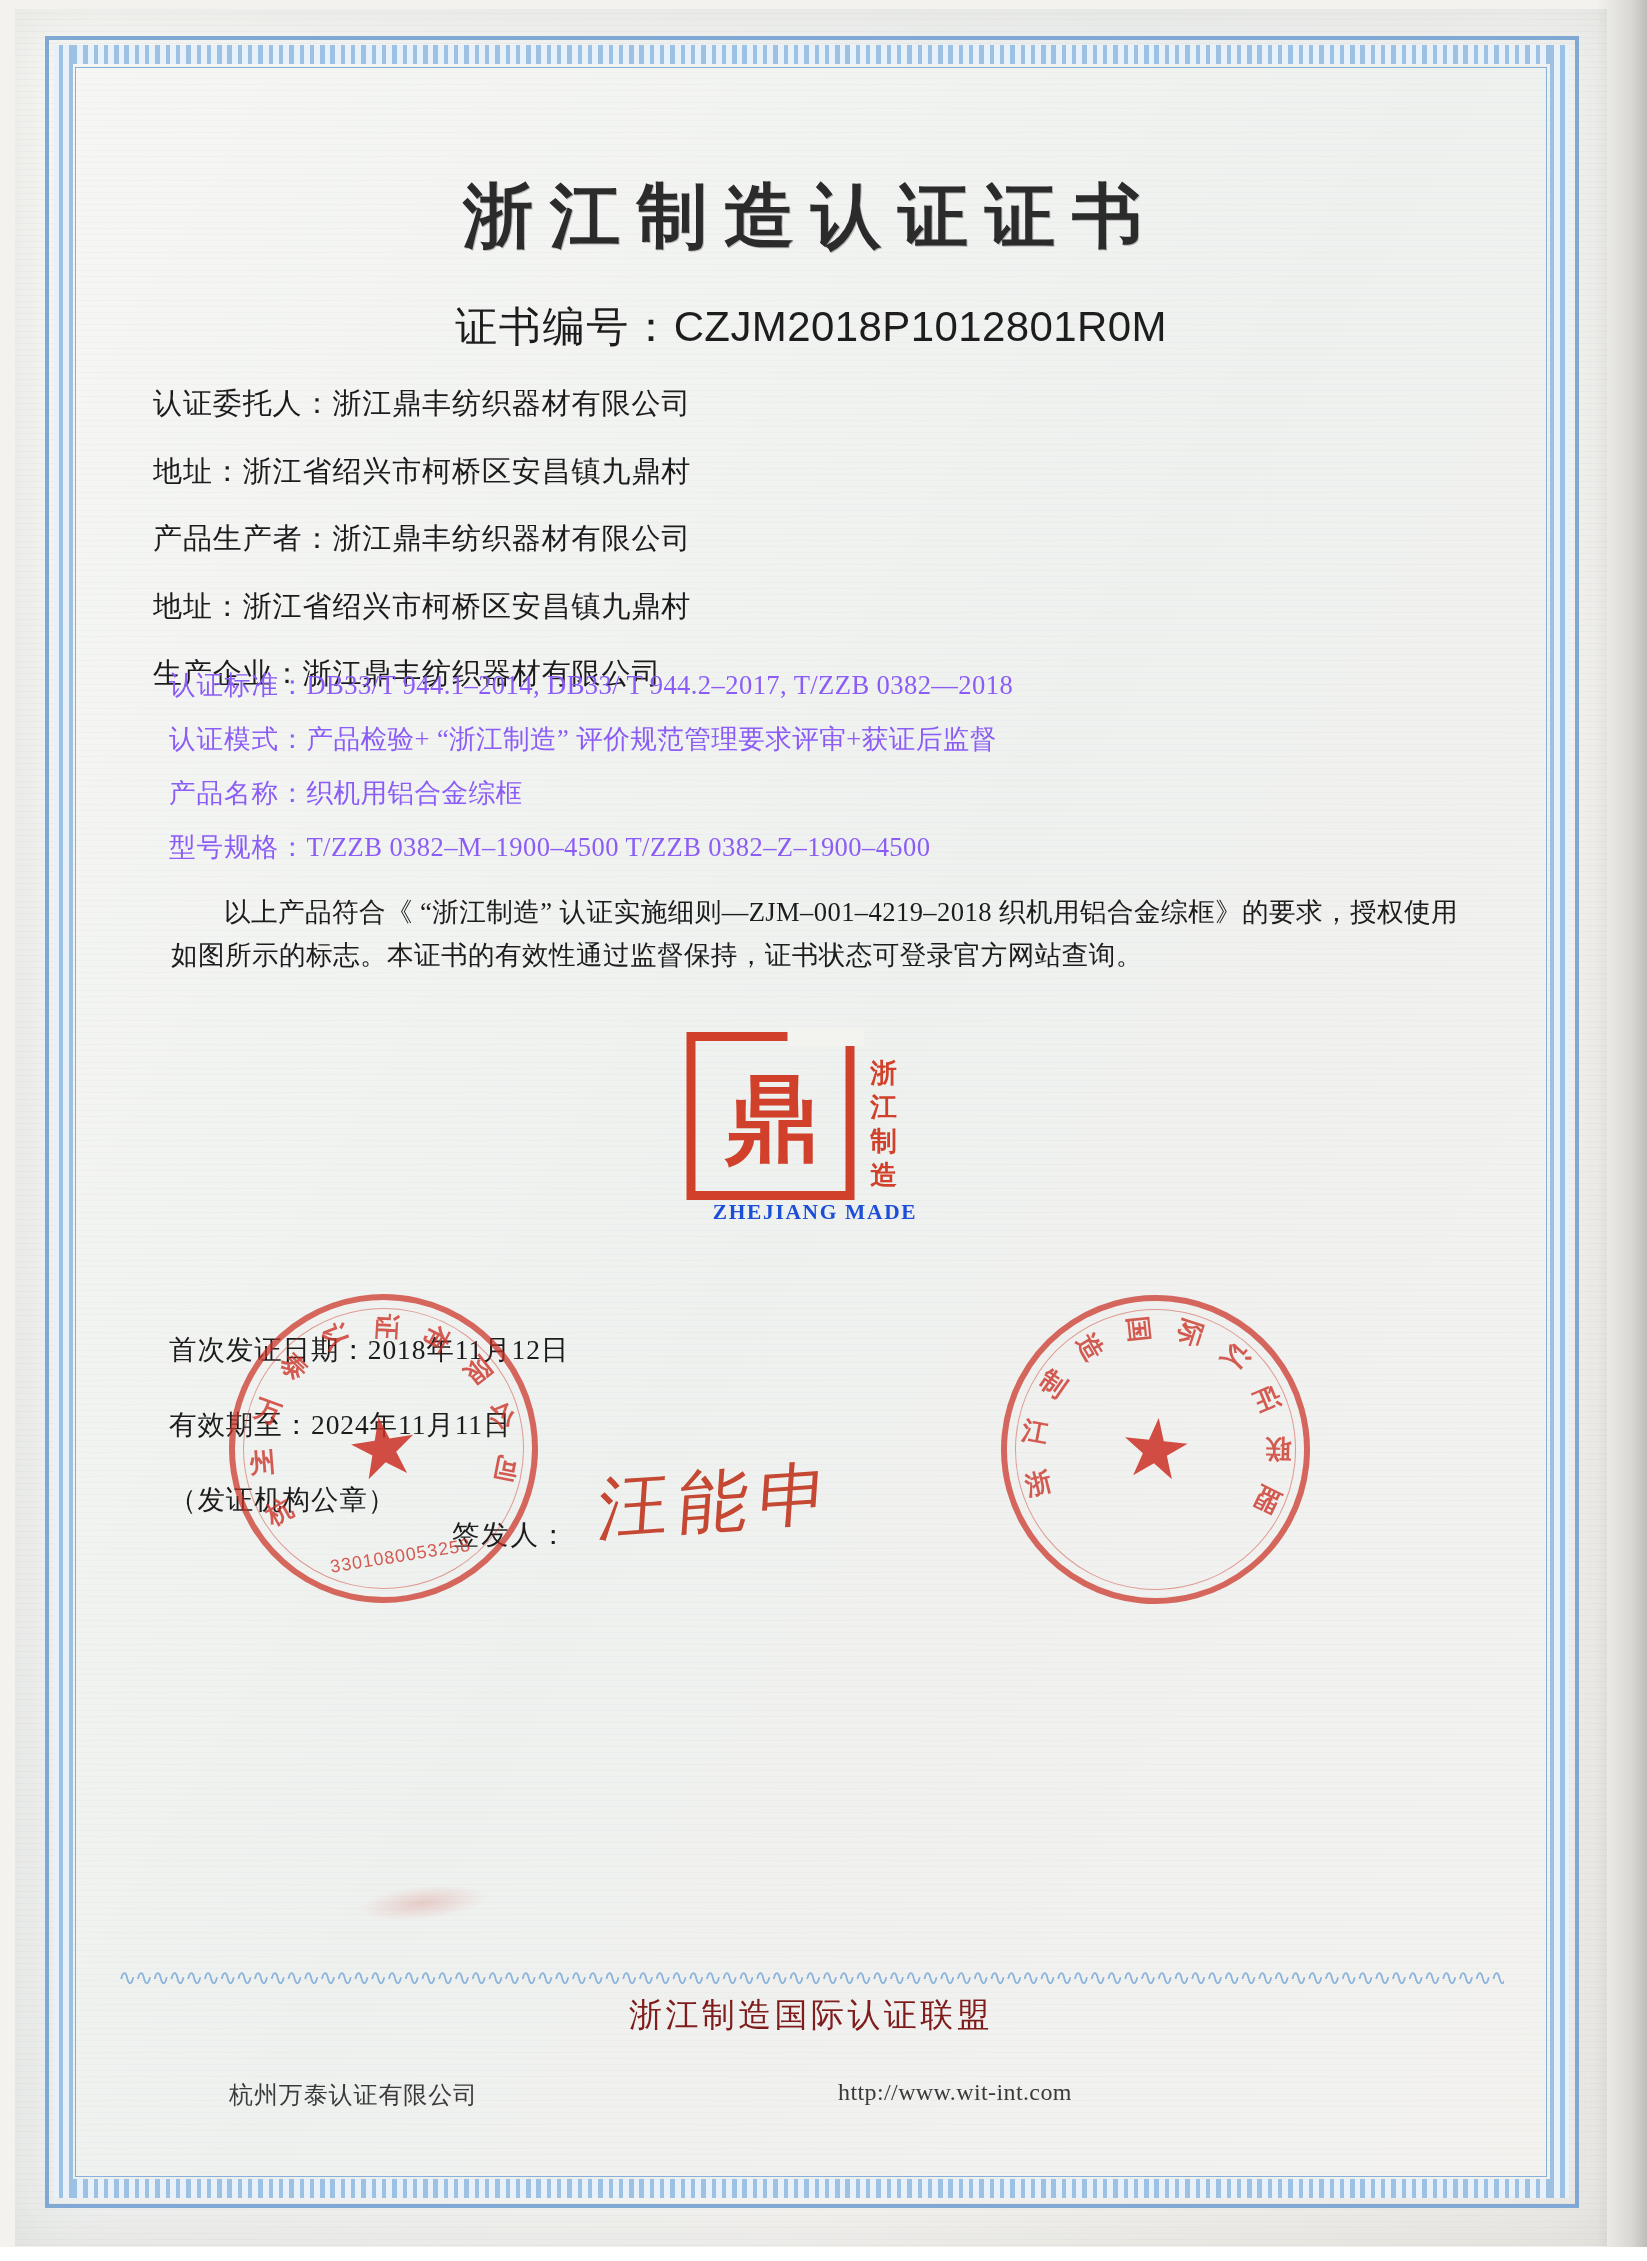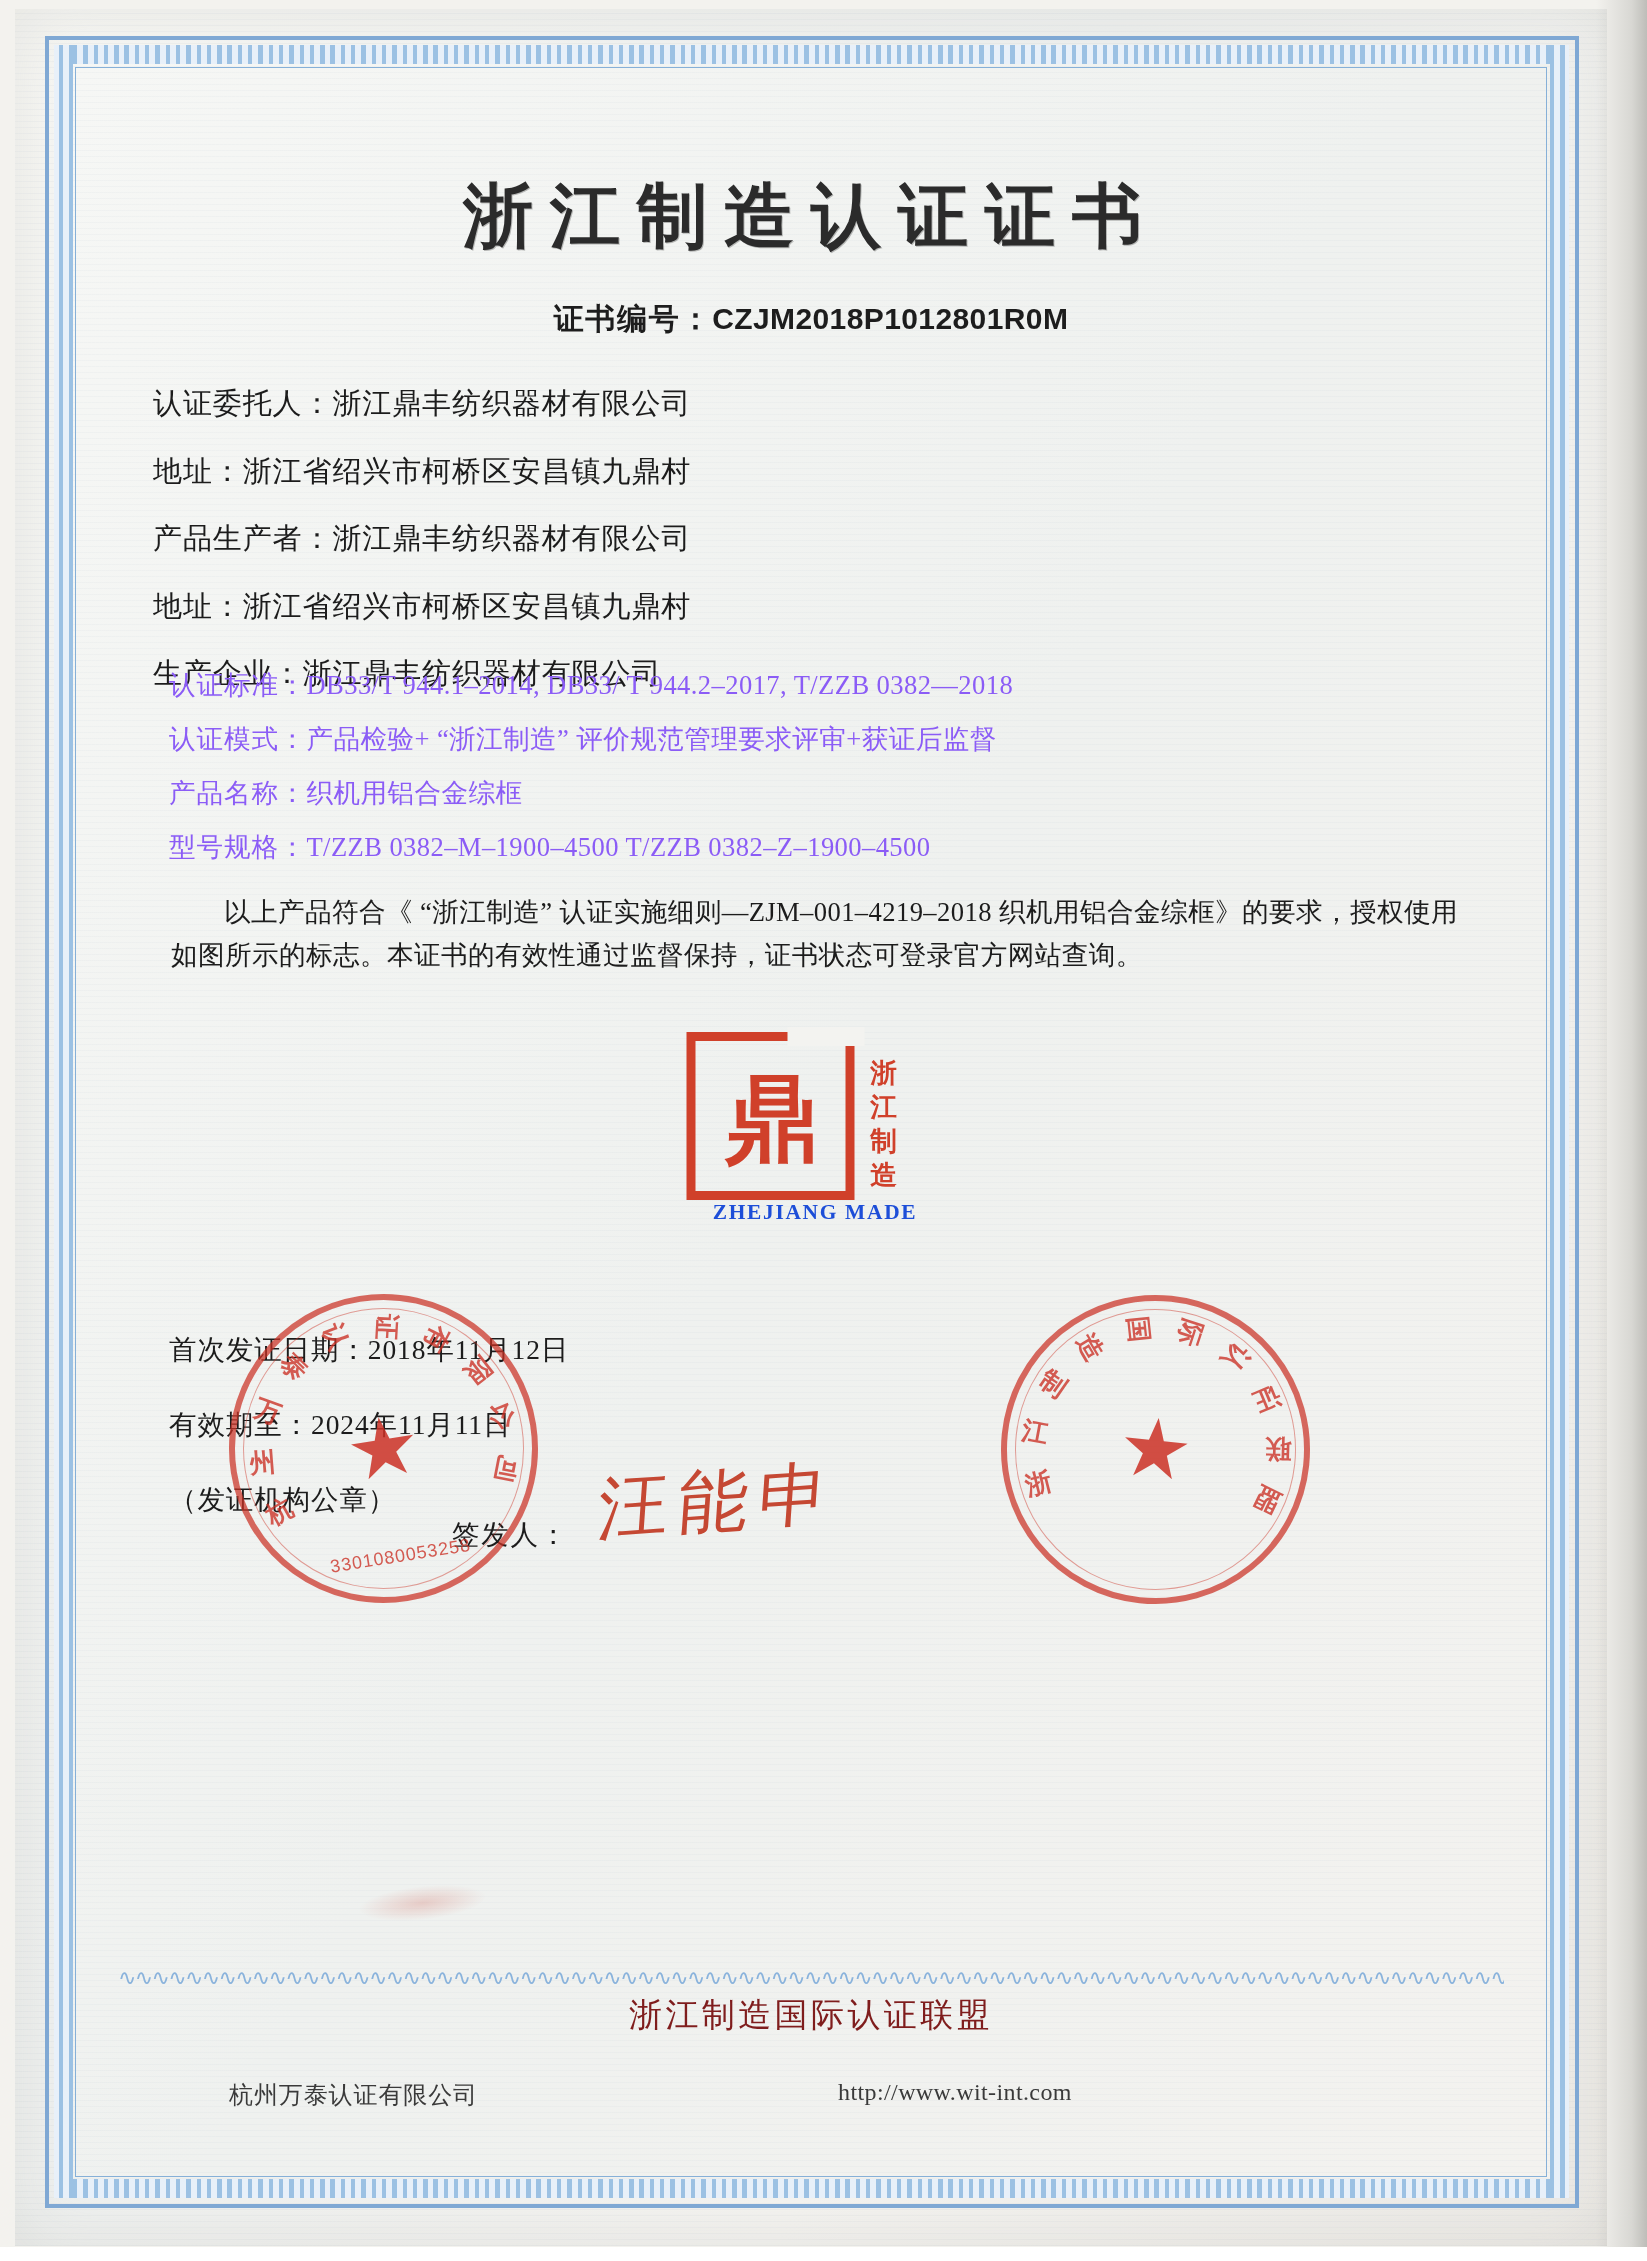--- a/index.html
+++ b/index.html
@@ -109,24 +109,23 @@
     color: #2b2b2b;
     text-shadow: 0.9px 0.9px 0 rgba(0,0,0,0.25);
   }
 
   .cert-no {
     position: absolute;
     top: 232px;
     left: 0;
     width: 100%;
     text-align: center;
-    font-size: 30px;
+    font-size: 42px;
     color: #1d1d1d;
     letter-spacing: 0.9px;
-    font-weight: bold;
   }
   .cert-no .label { letter-spacing: 1.7px; }
   .cert-no .value { font-family: "Liberation Sans", sans-serif; letter-spacing: 0.4px; }
 
   .block-a {
     position: absolute;
     top: 317px;
     left: 78px;
     width: 1304px;
   }

